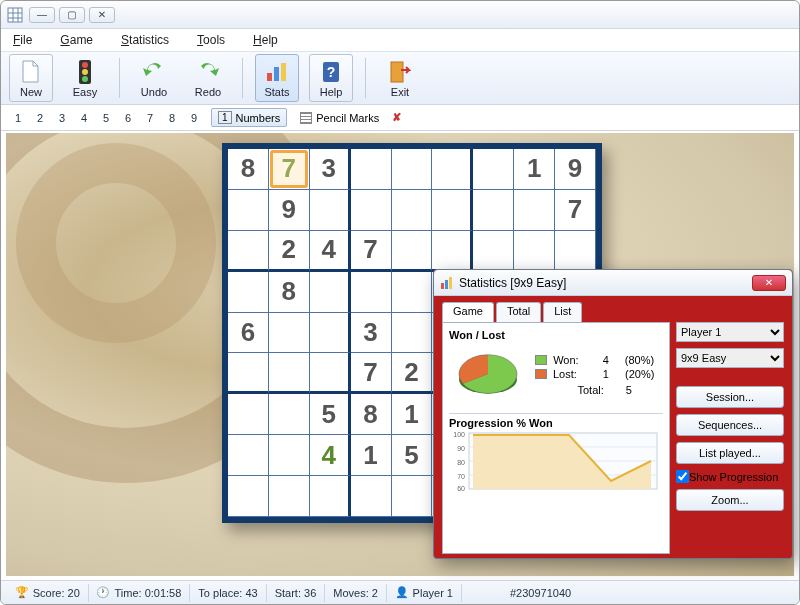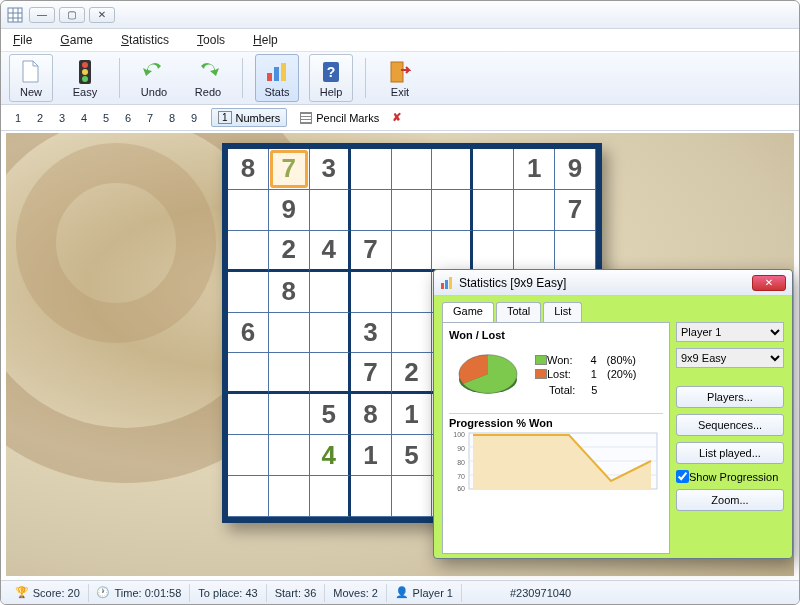--- a/index.html
+++ b/index.html
@@ -47,37 +47,37 @@
 .cell.b-b { border-bottom:3px solid #113a6b; }
 .cell.user { color:#5a8a2a; }
 .cell.sel::before { content:""; position:absolute; inset:1px; border:3px solid #f2a941; border-radius:3px; background:rgba(255,225,170,.35); }
 
 
 .statusbar { position:absolute; bottom:0; left:0; right:0; height:24px; background:linear-gradient(#f5f8fd,#e7eef8); border-top:1px solid #cfd6e0; display:flex; align-items:center; font-size:11px; color:#234; padding:0 6px; }
 .statusbar .sseg { display:flex; align-items:center; gap:4px; padding:0 8px; border-right:1px solid #cfd6e0; height:18px; }
 .statusbar .sseg:last-child { border-right:none; }
 
 
-.dialog { position:absolute; right:6px; top:268px; width:360px; height:290px; background:#bef264; border:1px solid #6b7a8a; box-shadow:4px 6px 18px rgba(0,0,0,.4); border-radius:4px; display:flex; flex-direction:column; }
+.dialog { position:absolute; right:6px; top:268px; width:360px; height:290px; background:#b91c1c; border:1px solid #6b7a8a; box-shadow:4px 6px 18px rgba(0,0,0,.4); border-radius:4px; display:flex; flex-direction:column; }
 .dtitle { height:26px; background:linear-gradient(#fdfdfe,#e4ebf5); border-radius:4px 4px 0 0; display:flex; align-items:center; padding:0 6px; border-bottom:1px solid #c6d0dc; }
 .dtitle .dicon { width:14px; height:14px; margin-right:5px; }
 .dtitle .dt { font-size:12px; flex:1; }
 .dtitle .dclose { width:34px; height:16px; background:linear-gradient(#e68,#c33); border:1px solid #a22; border-radius:3px; display:flex; align-items:center; justify-content:center; color:#fff; font-size:10px; cursor:pointer; }
 .dbody { flex:1; padding:6px 8px 4px; display:flex; gap:6px; }
 .dleft { flex:1; display:flex; flex-direction:column; }
 .tabs { display:flex; font-size:11px; height:20px; }
 .tab { padding:2px 10px; border:1px solid #a8b4c3; border-bottom:none; background:#f6f8fb; border-radius:3px 3px 0 0; margin-right:2px; cursor:pointer; }
 .tab.active { background:#fff; }
 .pane { border:1px solid #a8b4c3; background:#fff; flex:1; padding:6px; display:flex; flex-direction:column; gap:4px; font-size:11px; position:relative; }
 .wl { font-weight:bold; margin-bottom:2px; }
 .pie-row { display:flex; align-items:center; gap:8px; }
 .pie { width:78px; height:58px; position:relative; }
 .pie svg { width:100%; height:100%; }
 .legend { font-size:11px; }
-.legend .lrow { display:flex; align-items:center; margin-bottom:2px; }
+.legend .lrow { display:flex; align-items:center; gap:6px; margin-bottom:2px;justify-content:center; }
 .legend .sw { width:12px; height:10px; border:1px solid #888; }
 .progression { border-top:1px solid #ccd4df; margin-top:4px; padding-top:3px; }
 .progression .ptitle { font-weight:bold; font-size:11px; margin-bottom:2px; }
 .progchart { width:100%; height:64px; }
 .dright { width:108px; display:flex; flex-direction:column; gap:6px; padding-top:20px; }
 .dright select { font-size:11px; height:20px; border:1px solid #a8b4c3; }
 .dright .btn { height:22px; font-size:11px; border:1px solid #a2afc0; border-radius:3px; background:linear-gradient(#fbfdff,#e7eef8); cursor:pointer; }
 .dright label { font-size:11px; display:flex; align-items:flex-end; gap:0; }
 .dfooter { height:32px; border-top:1px solid #cfd6e0; display:flex; align-items:center; justify-content:flex-end; gap:8px; padding:0 10px; }
 .dfooter .fbtn { height:22px; padding:0 14px; font-size:11px; border:1px solid #a2afc0; border-radius:3px; background:linear-gradient(#fbfdff,#e7eef8); cursor:pointer; }
@@ -377,21 +377,21 @@
             <polygon points="22,4 70,4 118,4 160,50 200,30 200,58 22,58" fill="#f7e6bd"></polygon>
             <polyline points="22,4 70,4 118,4 160,50 200,30" fill="none" stroke="#e8b23a" stroke-width="2"></polyline>
           </svg>
         </div>
       </div>
     </div>
     <div class="dright">
       <select><option>Player 1</option></select>
       <select><option>9x9 Easy</option></select>
       <div style="height:6px"></div>
-      <button class="btn">Players...</button>
+      <button class="btn">Session...</button>
       <button class="btn">Sequences...</button>
       <button class="btn">List played...</button>
       <label>
           <input type="checkbox" checked="" style=""> 
           <span>Show Progression</span>
         </label>
       <button class="btn">Zoom...</button>
     </div>
   </div>
 </div>

